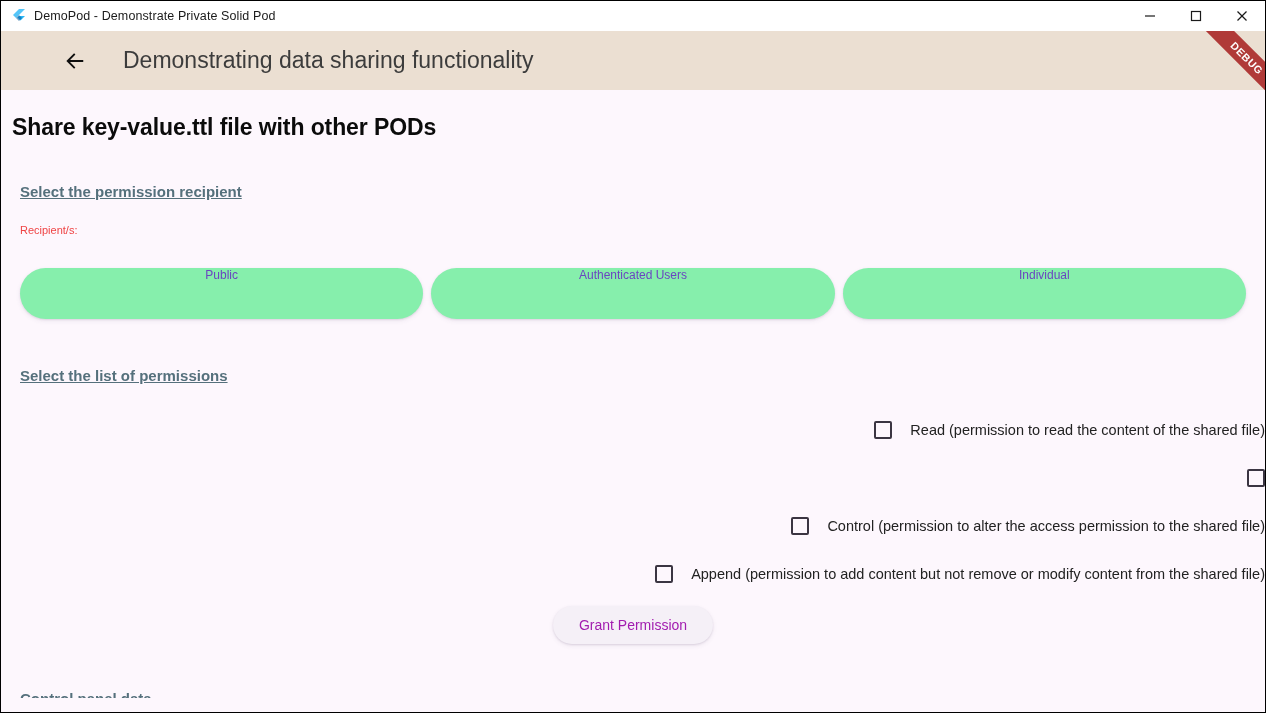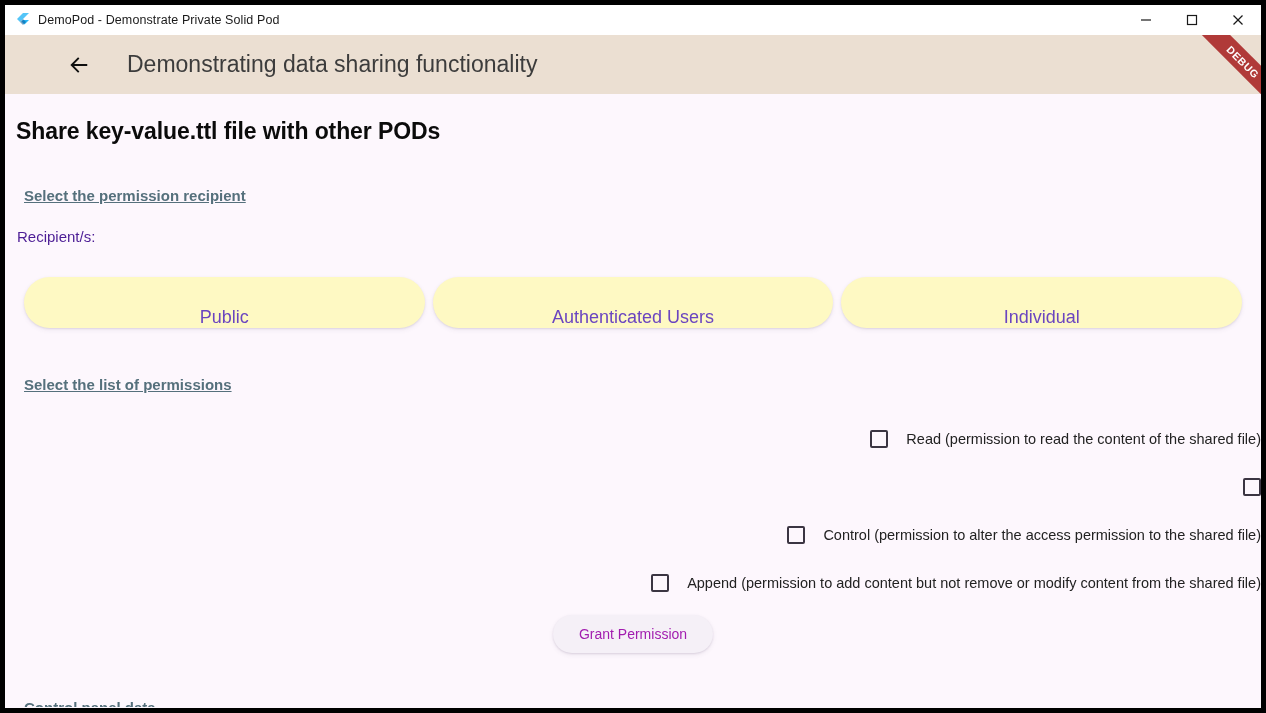--- a/index.html
+++ b/index.html
@@ -13,21 +13,21 @@
     font-family: "Liberation Sans", sans-serif;
     background: #808080;
   }
 
   .window {
     position: absolute;
     left: 0; top: 0;
     width: 1266px;
     height: 713px;
     box-sizing: border-box;
-    border: 5px solid #000000;
+    border: 1px solid #000000;
     background: #fdf7fd;
     display: flex;
     flex-direction: column;
     overflow: hidden;
   }
 
   
   .titlebar {
     height: 30px;
     min-height: 30px;
@@ -144,41 +144,41 @@
 
   .section-head {
     font-size: 15px;
     font-weight: bold;
     color: #55707c;
     margin-left: 19px;
     text-decoration: underline;
   }
 
   .recipient-label {
-    font-size: 15px;
-    color: #4c1d95;
-    margin-left: 12px;
+    font-size: 11px;
+    color: #ef4444;
+    margin-left: 19px;
     margin-top: 24px;
   }
 
   .pill-row {
     display: flex;
     margin: 32px 19px 0 19px;
     gap: 8px;
   }
   .pill {
     flex: 1 1 0;
     height: 51px;
     border-radius: 26px;
-    background: #fef9c3;
-    display: flex;
-    align-items: flex-end;
+    background: #86efac;
+    display: flex;
+    align-items: flex-start;
     justify-content: center;
     color: #6a45c0;
-    font-size: 18px;
+    font-size: 12px;
     box-shadow: 0 1px 2px rgba(80,60,100,0.13), 0 2px 5px rgba(80,60,100,0.08);
   }
 
   .perm-list {
     margin-top: 22px;
   }
   .perm-row {
     display: flex;
     align-items: center;
     height: 48px;

